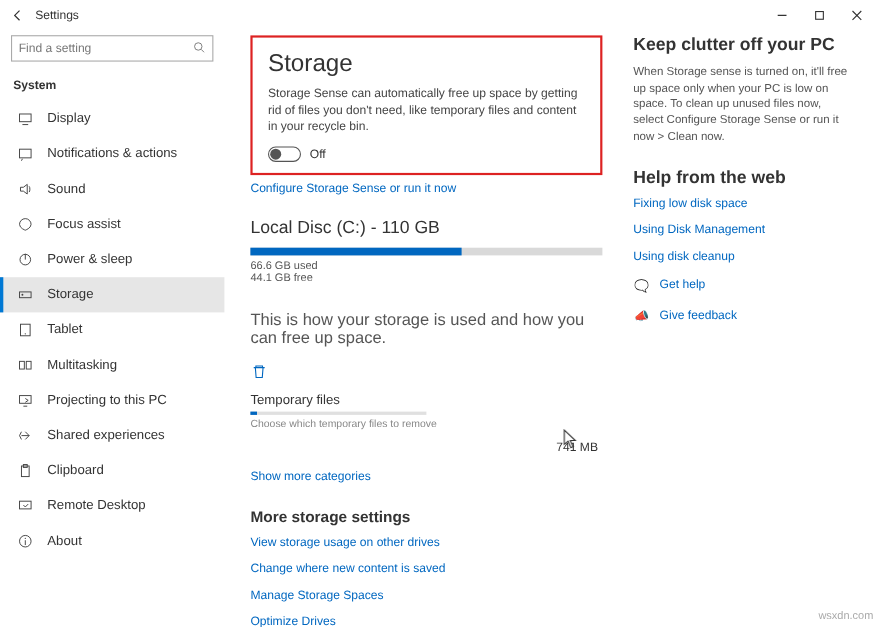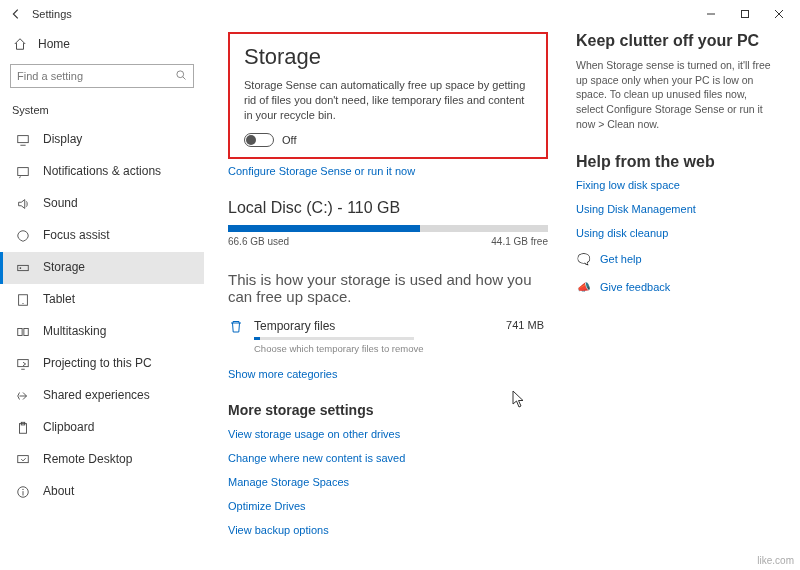--- a/index.html
+++ b/index.html
@@ -8,41 +8,41 @@
     .titlebar .back { width: 24px; height: 24px; display: flex; align-items: center; justify-content: center; cursor: pointer; }
     .titlebar .title { font-size: 11px; margin-left: 4px; color: #333; }
     .titlebar .spacer { flex: 1; }
     .titlebar .winbtn { width: 34px; height: 24px; display: flex; align-items: center; justify-content: center; cursor: pointer; }
     .winbtn svg, .back svg { stroke: #333; }
     .container { display: flex; height: calc(570px - 28px); }
     .sidebar { width: 204px; background: #fff; border-right: 0; padding-top: 0; }
     .home { display: flex; align-items: center; gap: 10px; padding: 8px 12px; cursor: pointer; font-size: 12px; }
     .searchbox { margin: 4px 10px 10px 10px; height: 24px; border: 1px solid #aaa; display: flex; align-items: center; padding: 0 6px; font-size: 11px; color: #777; background: #fff; gap: 16px; }
     .searchbox .sflex { flex: 1; }
-    .section-head { font-weight: 400; font-size: 11px; padding: 6px 12px 8px 12px; }
+    .section-head { font-weight: 700; font-size: 11px; padding: 6px 12px 8px 12px; }
     .navitem { display: flex; align-items: flex-start; gap: 12px; padding: 8px 12px; font-size: 12px; cursor: pointer; border-left: 3px solid transparent; }
     .navitem.selected { background: #e6e6e6; border-left: 3px solid #0078d4; }
     .icon-slot { width: 16px; height: 16px; display: inline-flex; align-items: center; justify-content: center; color: #444; }
     .main { flex: 1; display: flex; padding: 4px 10px 10px 24px; overflow: auto; }
     .content { width: 320px; }
     .rightcol { width: 200px; margin-left: 28px; }
     .redbox { border: 2px solid #d22; padding: 10px 14px 10px 14px; }
     h1 { font-size: 22px; font-weight: 400; margin-bottom: 8px; }
     .desc { font-size: 11px; color: #444; line-height: 1.35; }
     .toggle-row { display: flex; align-items: center; gap: 8px; margin-top: 10px; }
     .toggle { width: 30px; height: 14px; border: 1px solid #555; border-radius: 8px; position: relative; cursor: pointer; background: #fff; }
     .toggle .knob { position: absolute; left: 1px; top: 1px; width: 10px; height: 10px; border-radius: 50%; background: #555; }
     .link { color: #0067c0; font-size: 11px; cursor: pointer; display: inline-block; }
     .linkpad { margin-top: 6px; }
     h2 { font-size: 16px; font-weight: 400; margin-top: 22px; margin-bottom: 8px; }
     .bar { height: 7px; background: #d9d9d9; position: relative; }
     .bar .fill { position: absolute; left: 0; top: 0; height: 100%; background: #0067c0; }
-    .barlabels { display: flex; justify-content: space-between; font-size: 10px; color: #555; margin-top: 4px; }
+    .barlabels { display: flex; justify-content: space-between; font-size: 10px; color: #555; margin-top: 4px; flex-direction: column; }
     .hint { font-size: 15px; color: #555; margin-top: 24px; }
-    .category { display: flex; align-items: flex-start; gap: 10px; margin-top: 14px; border-left: 0; }
+    .category { display: flex; align-items: flex-start; gap: 10px; margin-top: 14px; border-left: 0; flex-direction: column; }
     .category .cat-main { flex: 1; }
     .category .catlabel { font-size: 12px; color: #333; display: flex; align-items: center; gap: 8px; }
     .category .minibar { height: 3px; background: #e0e0e0; margin-top: 4px; width: 160px; }
     .category .minibar .mfill { height: 100%; width: 4%; background: #0067c0; }
     .category .cathint { font-size: 9.5px; color: #888; margin-top: 3px; }
     .category .catsize { font-size: 11px; color: #333; margin-left: auto; padding-right: 4px; }
     .section-h { font-size: 14px; font-weight: 600; margin-top: 22px; margin-bottom: 10px; }
     .linklist .link { display: block; margin-bottom: 12px; }
     .rh { font-size: 16px; font-weight: 600; margin-bottom: 8px; }
     .rtext { font-size: 10.5px; color: #555; line-height: 1.4; margin-bottom: 22px; }
@@ -73,28 +73,20 @@
     </div>
   <div class="winbtn">
       <svg width="10" height="10">
         <path d="M1 1 L9 9 M9 1 L1 9" stroke="#333" stroke-width="1"></path>
       </svg>
     </div>
 </div>
 
 <div class="container">
   <div class="sidebar">
-    <div class="home">
-      <span class="icon-slot">
-          <svg width="14" height="14" viewBox="0 0 16 16" fill="none">
-            <path d="M2 8 L8 2 L14 8 M4 7 V14 H12 V7" stroke="#333" stroke-width="1"></path>
-          </svg>
-        </span>
-      <span>Home</span>
-    </div>
     <div class="searchbox">
       <span class="sflex">Find a setting</span>
       <span><svg width="12" height="12" viewBox="0 0 16 16" fill="none">
             <circle cx="7" cy="7" r="4.5" stroke="#666"></circle>
             <line x1="10.5" y1="10.5" x2="14" y2="14" stroke="#666"></line>
           </svg></span>
     </div>
     <div class="section-head">System</div>
 
     <div class="navitem">
@@ -124,20 +116,29 @@
         </span>
         <span>Sound</span>
       </div>
     <div class="navitem">
         <span class="icon-slot">
           <svg width="14" height="14" viewBox="0 0 16 16" fill="none">
             <path d="M8 2a6 6 0 016 6c0 4-6 6-6 6s-6-2-6-6a6 6 0 016-6z" stroke="#444"></path>
           </svg>
         </span>
         <span>Focus assist</span>
+      </div>
+    <div class="navitem">
+        <span class="icon-slot">
+          <svg width="14" height="14" viewBox="0 0 16 16" fill="none">
+            <circle cx="8" cy="8" r="5.5" stroke="#444"></circle>
+            <line x1="8" y1="2" x2="8" y2="8" stroke="#444"></line>
+          </svg>
+        </span>
+        <span>Power &amp; sleep</span>
       </div>
     <div class="navitem selected">
         <span class="icon-slot">
           <svg width="14" height="14" viewBox="0 0 16 16" fill="none">
             <rect x="2" y="5" width="12" height="6" stroke="#444"></rect>
             <circle cx="5" cy="8" r="1" fill="#444"></circle>
           </svg>
         </span>
         <span>Storage</span>
       </div>
@@ -280,13 +281,13 @@
         <span class="icon-slot">📣</span>
         <span class="link">Give feedback</span>
       </div>
     </div>
   </div>
 </div>
 
 <div class="cursor-ptr"><svg width="14" height="18" viewBox="0 0 14 18">
       <path d="M1 1 L1 14 L4.5 11 L7 17 L9 16 L6.5 10.5 L11 10.5 Z" fill="#fff" stroke="#333" stroke-width="1"></path>
     </svg></div>
-<div class="watermark">like.com</div>
+<div class="watermark">wsxdn.com</div>
 
 </body></html>

